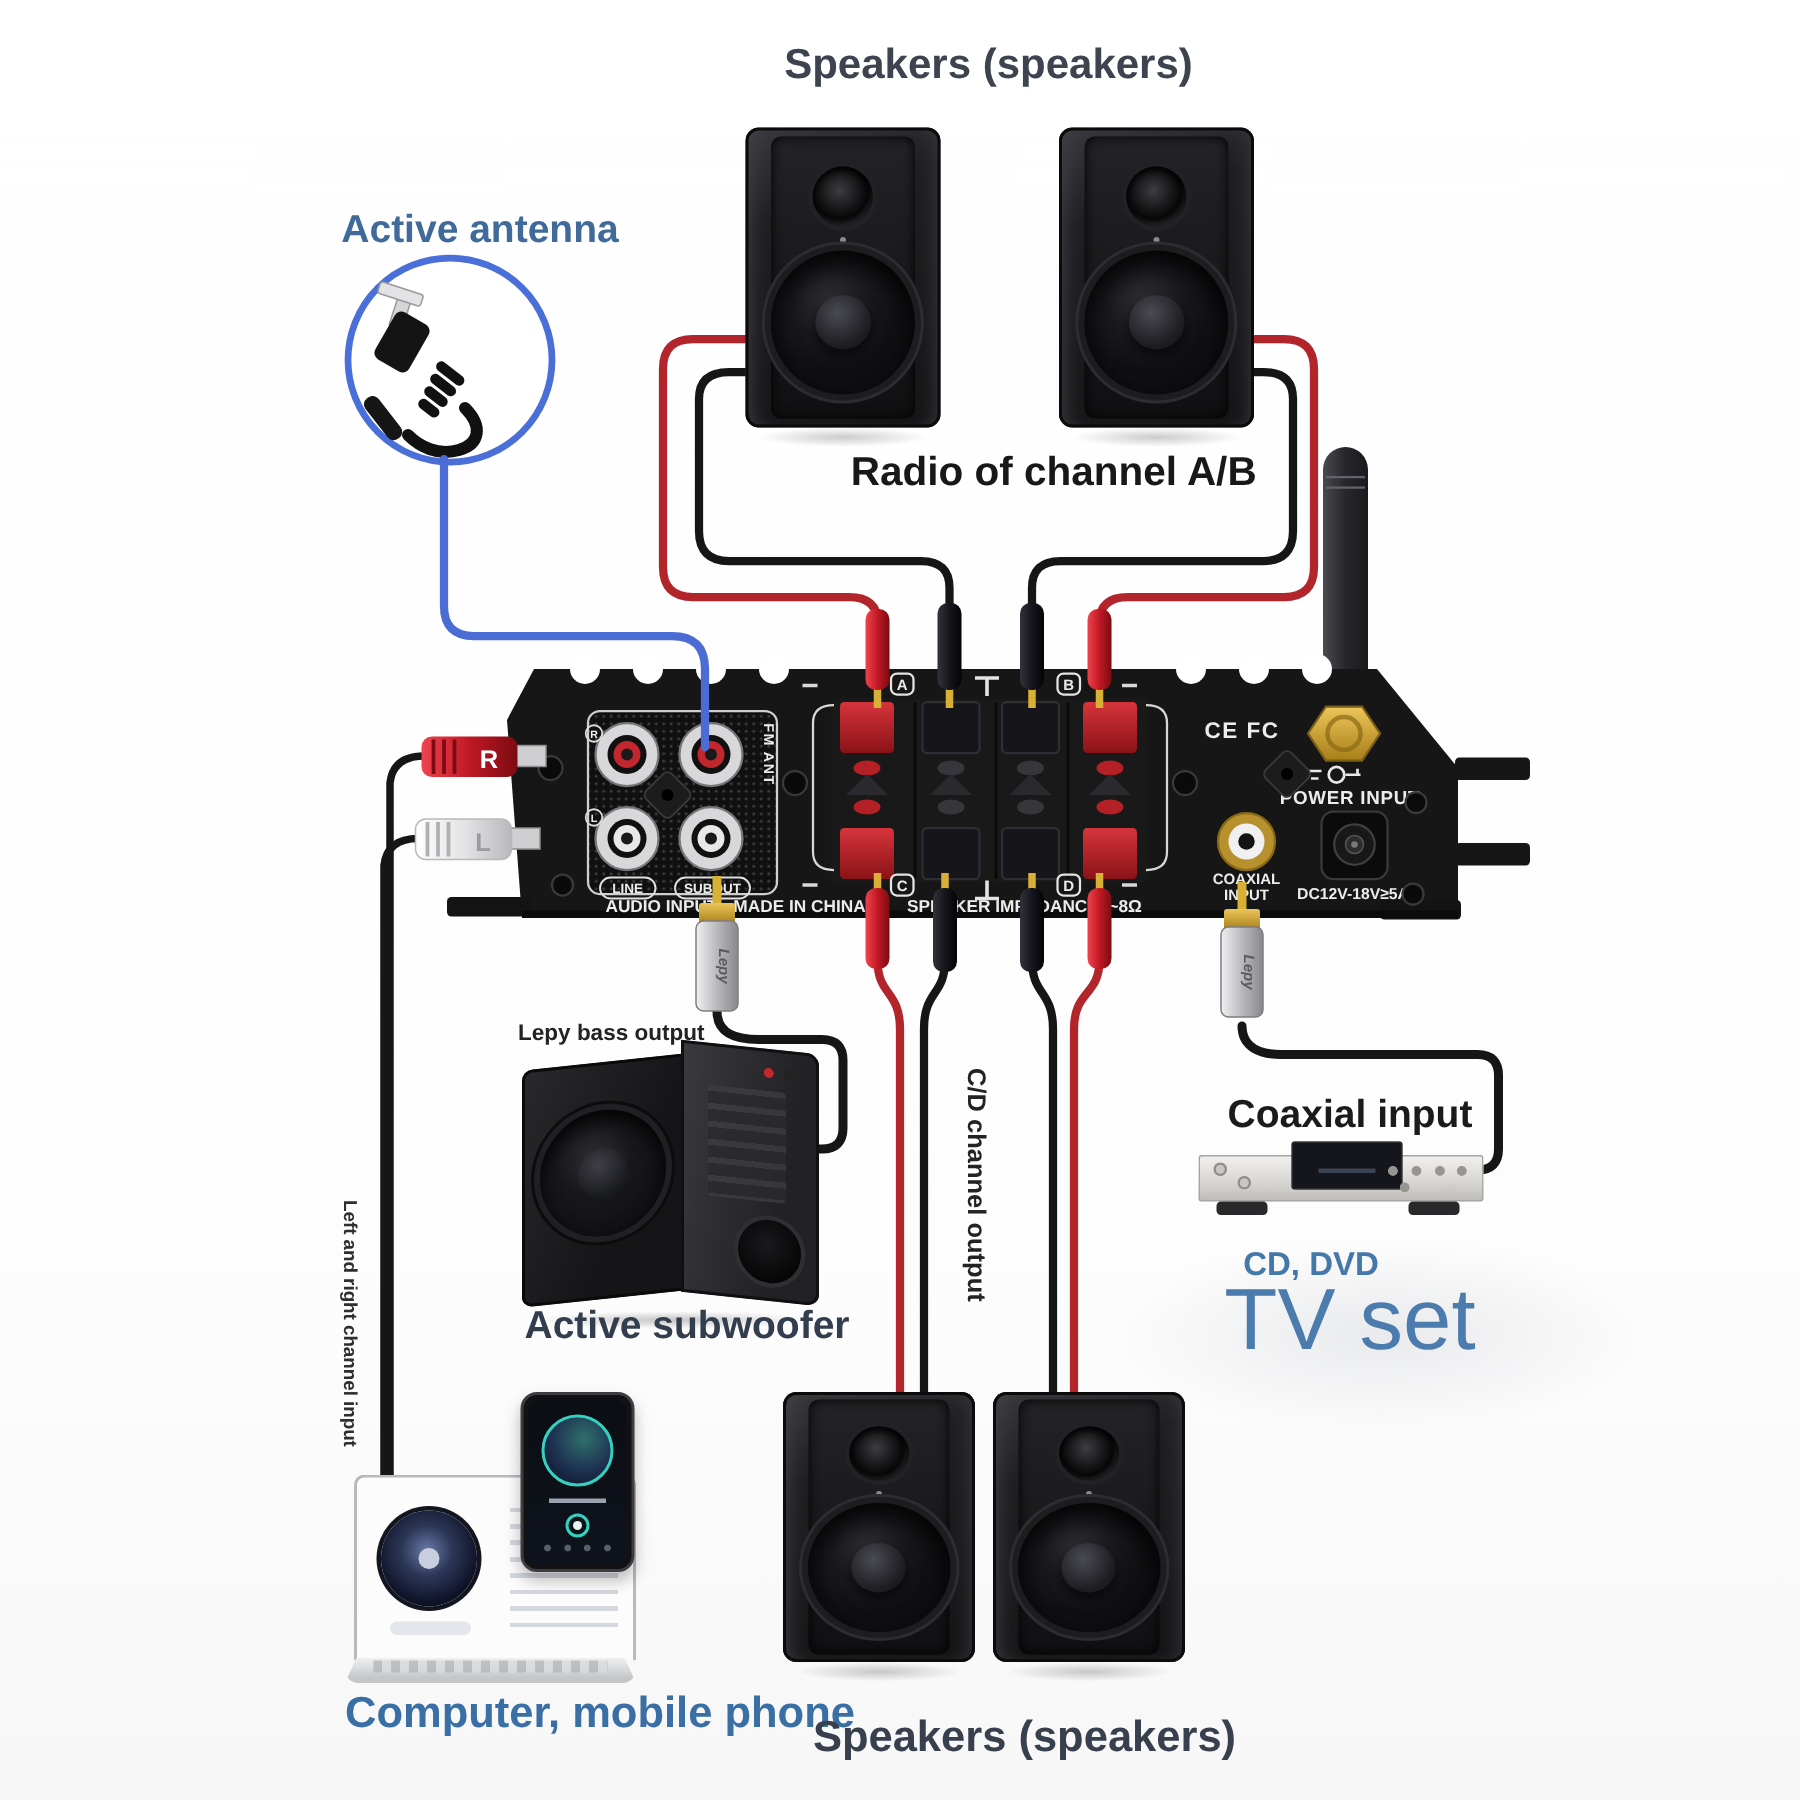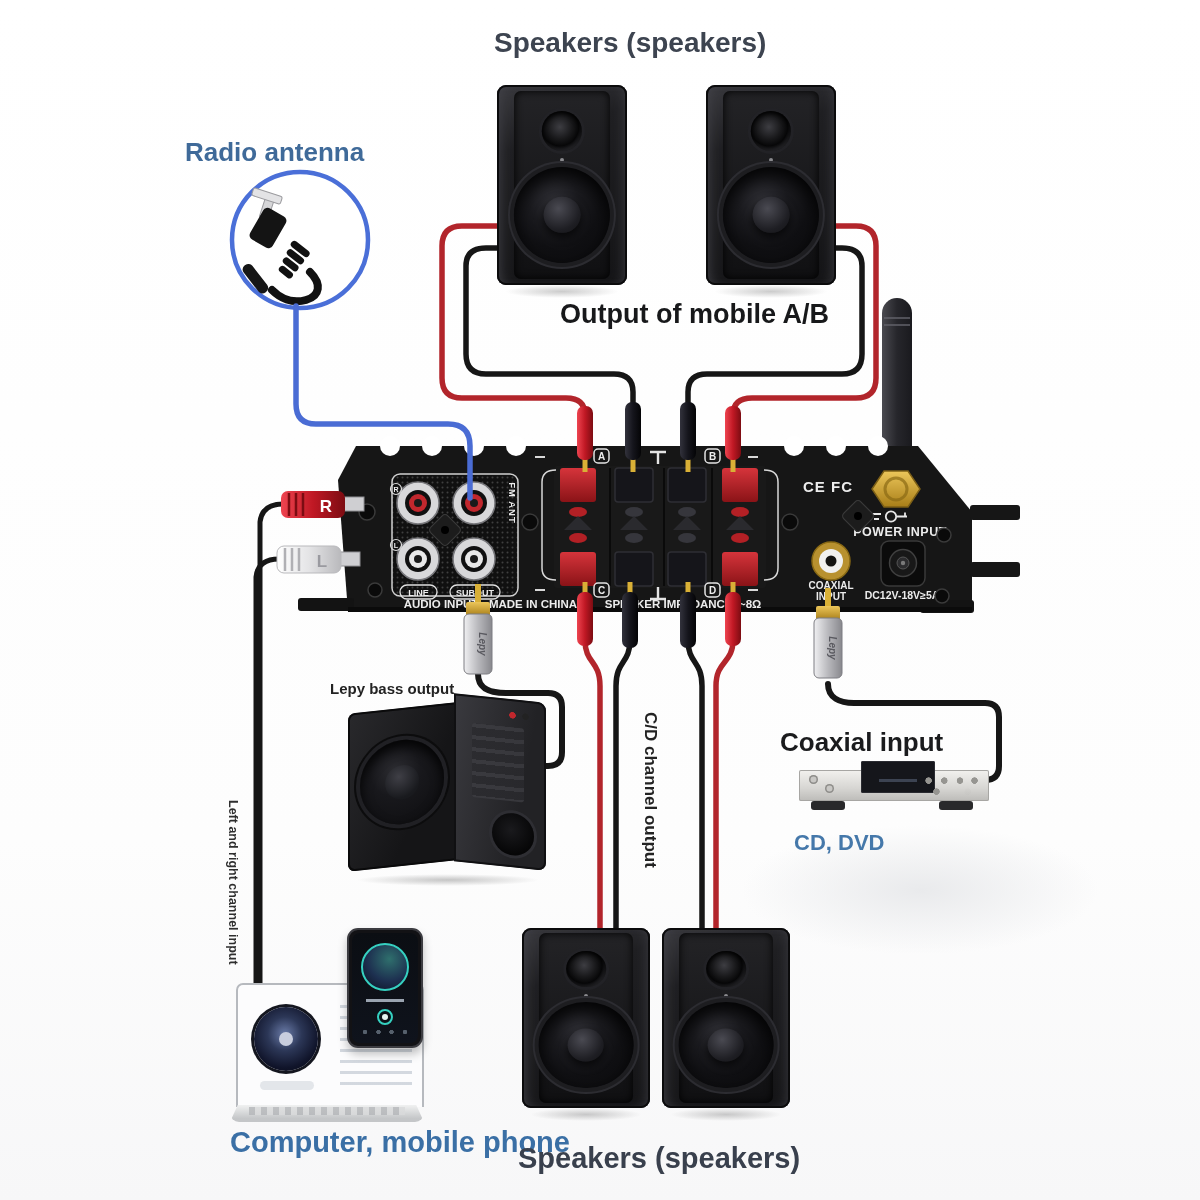--- a/index.html
+++ b/index.html
@@ -2,21 +2,21 @@
 <html><head>
 <meta charset="utf-8">
 <style>
   html,body { margin:0; padding:0; background:#fff; }
   .canvas { position:relative; width:1200px; height:1200px; overflow:hidden;
             background:linear-gradient(180deg,#ffffff 0%,#fdfdfd 70%,#f7f7f8 100%);
             font-family:"Liberation Sans",sans-serif; }
   .soft { position:absolute; z-index:0; pointer-events:none; }
   .wires { position:absolute; inset:0; z-index:1; }
   .lbl { position:absolute; z-index:4; white-space:nowrap; }
-  .lbl.center { }
+  .lbl.center { text-align:center; }
   .vtext { writing-mode:vertical-rl; }
 
   
   .speaker { position:absolute; z-index:2; border-radius:9px;
     background:linear-gradient(160deg,#3a3a3f 0%,#1f1f22 28%,#141416 100%);
     box-shadow: inset 0 0 0 2px #0b0b0c, inset 10px 0 14px -8px #45454b, inset -10px 0 14px -8px #3c3c42; }
   .speaker::after { content:""; position:absolute; left:6%; right:6%; bottom:-13px; height:13px;
     background:radial-gradient(ellipse at center, rgba(0,0,0,.20), rgba(0,0,0,0) 70%); }
   .sp-panel { position:absolute; left:13%; right:13%; top:3%; bottom:3%; border-radius:7px;
     background:linear-gradient(180deg,#232326,#101012); box-shadow: inset 0 0 8px #000; }
@@ -463,22 +463,24 @@
       <div class="ph-album"></div>
       <div class="ph-title"></div>
       <div class="ph-play">
           <i></i>
         </div>
       <div class="ph-dots"></div>
     </div>
   </div>
 
   <div class="lbl center" style="left:494px;top:27px;width:330px;font-size:28px;font-weight:600;color:#3d4450;">Speakers (speakers)</div>
-  <div class="lbl center" style="left:185px;top:137px;width:270px;font-size:26px;font-weight:600;color:#3f6a99;">Radio antenna</div>
-  <div class="lbl center" style="left:560px;top:299px;width:285px;font-size:27px;font-weight:600;color:#17181a;">Output of mobile A/B</div>
+  <div class="lbl center" style="left:185px;top:137px;width:270px;font-size:26px;font-weight:600;color:#3f6a99;">Active antenna</div>
+  <div class="lbl center" style="left:560px;top:299px;width:285px;font-size:27px;font-weight:600;color:#17181a;">Radio of channel A/B</div>
   <div class="lbl center" style="left:330px;top:680px;width:155px;font-size:15px;font-weight:700;color:#232323;">Lepy bass output</div>
+  <div class="lbl center" style="left:348px;top:868px;width:220px;font-size:26px;font-weight:600;color:#323d4e;">Active subwoofer</div>
   <div class="lbl vtext" style="left:640px;top:712px;height:210px;font-size:17px;font-weight:600;color:#232323;">C/D channel output</div>
   <div class="lbl center" style="left:780px;top:727px;width:240px;font-size:26px;font-weight:600;color:#1a1b1d;">Coaxial input</div>
   <div class="lbl center" style="left:794px;top:830px;width:160px;font-size:22px;font-weight:600;color:#4578aa;">CD, DVD</div>
+  <div class="lbl center" style="left:740px;top:846px;width:320px;font-size:58px;font-weight:500;color:#4b7cad;">TV set</div>
   <div class="lbl vtext" style="left:226px;top:800px;height:145px;font-size:12.5px;font-weight:700;color:#2e2e2e;">Left and right channel input</div>
   <div class="lbl center" style="left:230px;top:1126px;width:320px;font-size:29px;font-weight:600;color:#3a6fa5;">Computer, mobile phone</div>
   <div class="lbl center" style="left:518px;top:1142px;width:330px;font-size:29px;font-weight:600;color:#39404d;">Speakers (speakers)</div>
 </div>
 
 </body></html>

